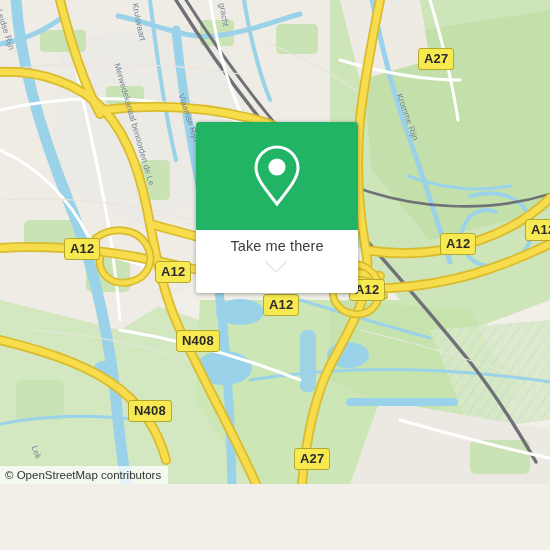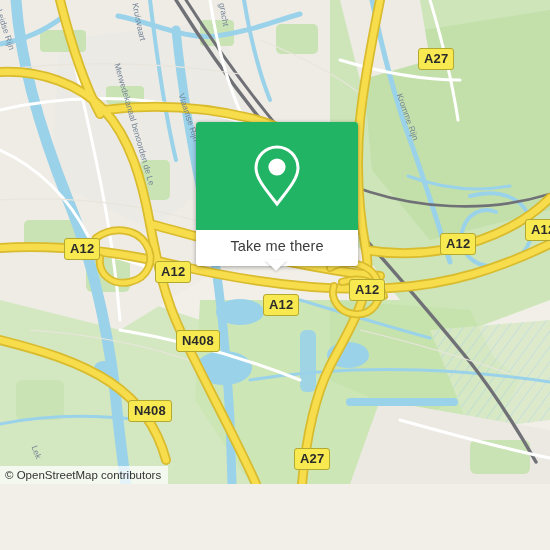--- a/index.html
+++ b/index.html
@@ -64,21 +64,21 @@
     transform-origin: 0 0;
     opacity: .95;
   }
 
   
   #callout {
     position: absolute;
     left: 196px;
     top: 122px;
     width: 162px;
-    height: 144px;
+    height: 171px;
     border-radius: 3px;
     box-shadow: 0 1px 4px rgba(0,0,0,.35);
     overflow: visible;
     background: #ffffff;
   }
   #callout-green {
     position: absolute;
     left: 0; top: 0;
     width: 162px;
     height: 108px;

